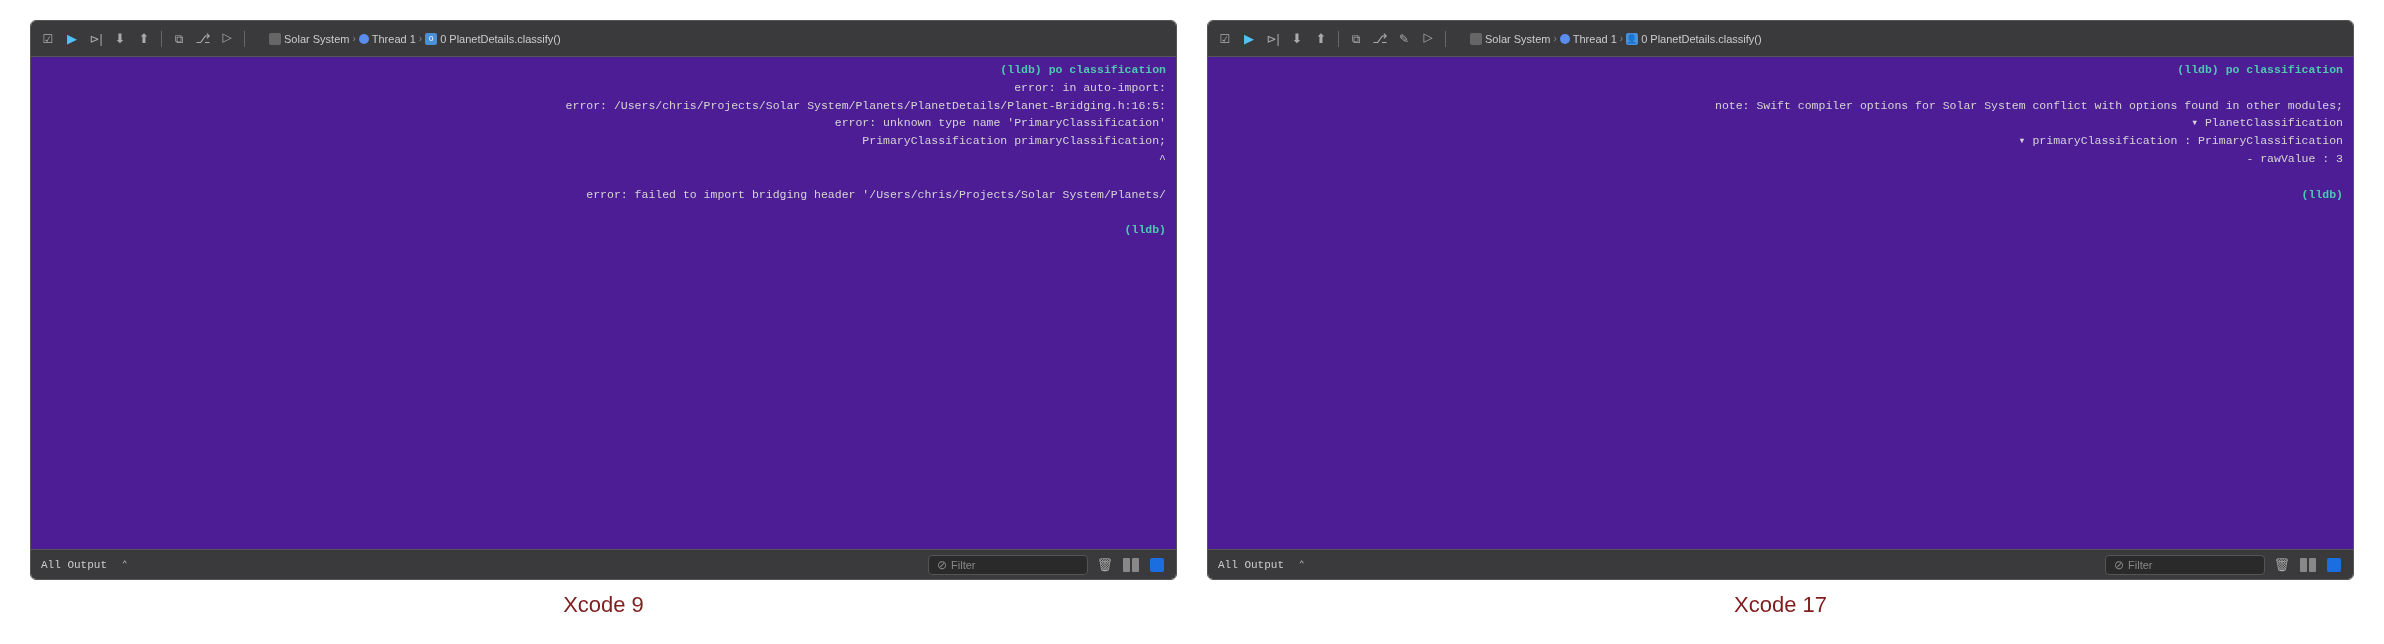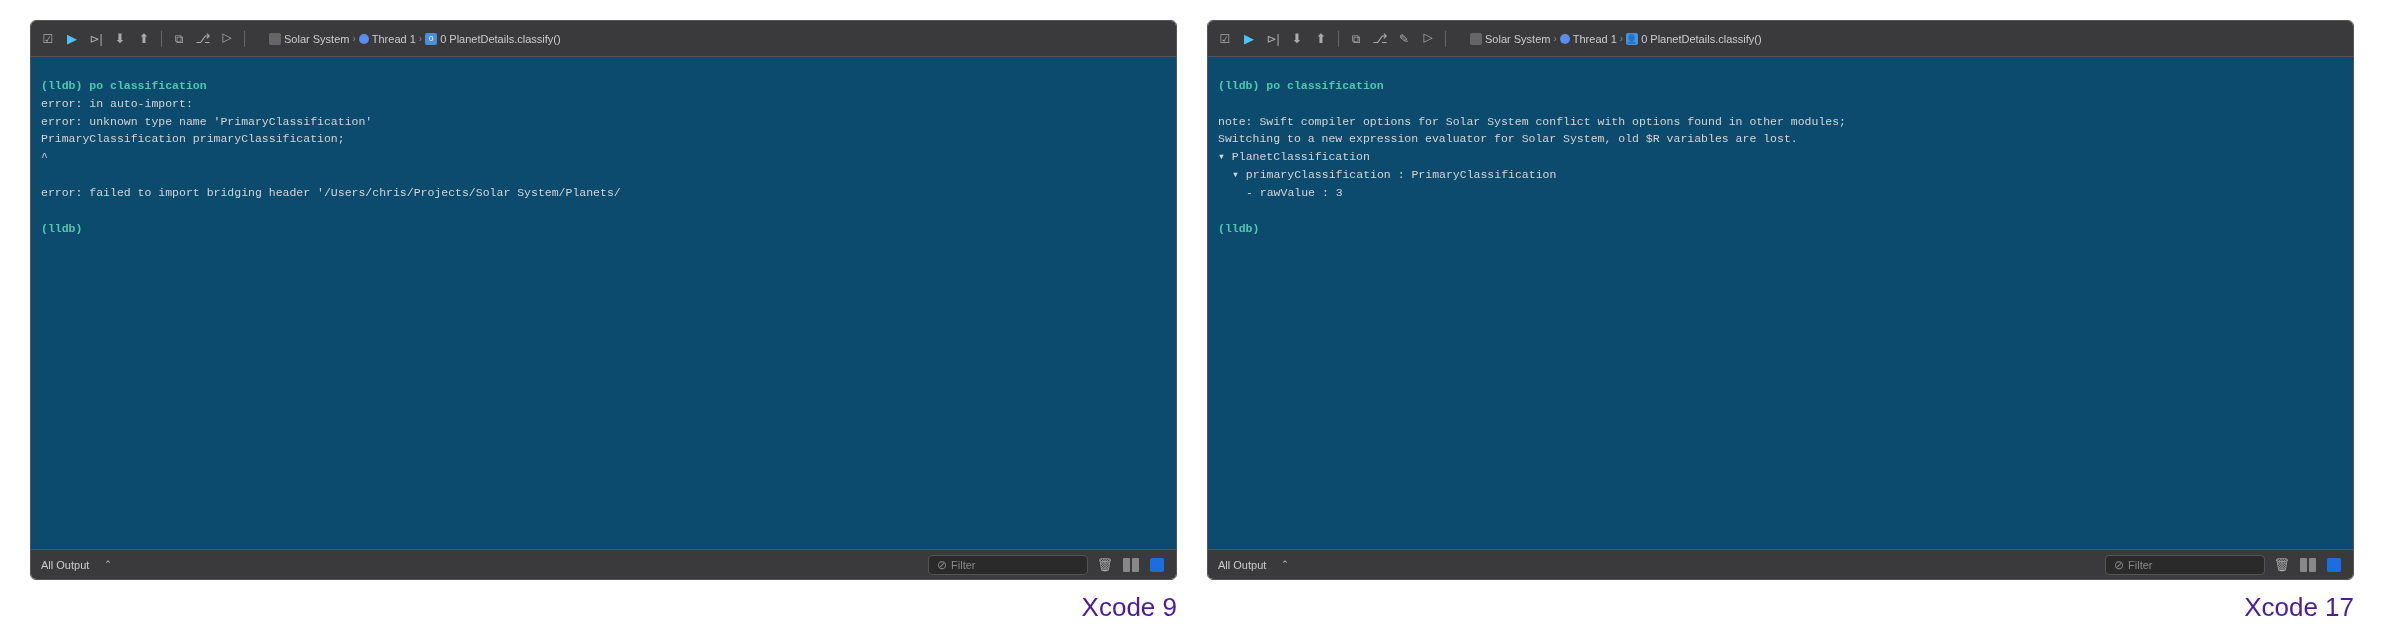--- a/index.html
+++ b/index.html
@@ -111,28 +111,29 @@
       border-radius: 2px;
       display: inline-block;
       font-size: 8px;
       color: white;
       text-align: center;
       line-height: 12px;
     }
 
     
     .console {
-      background: #0c4a6e;
+      background: #4c1d95;
       flex: 1;
-      padding: 20px 10px;
+      padding: 4px 10px;
       overflow: hidden;
       font-family: 'Menlo', 'Monaco', 'Courier New', monospace;
       font-size: 11.5px;
       line-height: 1.55;
       color: #d4d4d4;
+      text-align: right;
     }
 
     .console-green {
       color: #4ec9b0;
       font-weight: bold;
     }
 
     .console-white {
       color: #d4d4d4;
     }
@@ -155,20 +156,21 @@
       border-top: 1px solid #555;
       flex-shrink: 0;
       gap: 8px;
     }
 
     .statusbar-label {
       font-size: 11px;
       color: #ccc;
       display: flex;
       gap: 15px;
+      font-family: Liberation Mono, monospace;
     }
 
     .statusbar-spacer {
       flex: 1;
     }
 
     .filter-box {
       display: flex;
       align-items: center;
       background: #2a2a2a;
@@ -208,24 +210,24 @@
     .labels-row {
       display: flex;
       flex-direction: row;
       width: 100%;
       padding: 12px 30px 0 30px;
       gap: 30px;
     }
 
     .panel-label {
       flex: 1;
-      text-align: right;
-      font-size: 26px;
+      text-align: center;
+      font-size: 22px;
       font-weight: 400;
-      color: #4c1d95;
+      color: #7f1d1d;
     }
 
     
     .icon-checkbox::before { content: '☑'; font-size: 12px; }
 
     .thread-dot {
       width: 10px;
       height: 10px;
       background: #5b8dee;
       border-radius: 50%;
@@ -264,20 +266,21 @@
         <div class="breadcrumb-item">
           <span class="breadcrumb-icon-0">0</span>
           <span>0 PlanetDetails.classify()</span>
         </div>
       </div>
     </div>
 
     <div class="console">
       <div><span class="console-green">(lldb) po classification</span></div>
       <div><span class="console-white">error: in auto-import:</span></div>
+      <div><span class="console-white">error: /Users/chris/Projects/Solar System/Planets/PlanetDetails/Planet-Bridging.h:16:5:</span></div>
       <div><span class="console-white">error: unknown type name 'PrimaryClassification'</span></div>
       <div><span class="console-white">    PrimaryClassification primaryClassification;</span></div>
       <div><span class="console-white">    ^</span></div>
       <div>&nbsp;</div>
       <div><span class="console-white">error: failed to import bridging header '/Users/chris/Projects/Solar System/Planets/</span></div>
       <div>&nbsp;</div>
       <div><span class="console-green">(lldb)</span></div>
     </div>
 
     <div class="statusbar">
@@ -332,21 +335,20 @@
           <span class="breadcrumb-icon-person" style="background:#4a90d9; width:12px; height:12px; border-radius:2px; font-size:9px; color:white; text-align:center; line-height:12px; display:inline-block;">👤</span>
           <span>0 PlanetDetails.classify()</span>
         </div>
       </div>
     </div>
 
     <div class="console">
       <div><span class="console-green">(lldb) po classification</span></div>
       <div>&nbsp;</div>
       <div><span class="console-white">note: Swift compiler options for Solar System conflict with options found in other modules;</span></div>
-      <div><span class="console-white">      Switching to a new expression evaluator for Solar System, old $R variables are lost.</span></div>
       <div><span class="console-white">▾ PlanetClassification</span></div>
       <div class="console-indent1"><span class="console-white">▾ primaryClassification : PrimaryClassification</span></div>
       <div class="console-indent2"><span class="console-white">- rawValue : 3</span></div>
       <div>&nbsp;</div>
       <div><span class="console-green">(lldb)</span></div>
     </div>
 
     <div class="statusbar">
       <span class="statusbar-label">
         <span>All Output</span>

